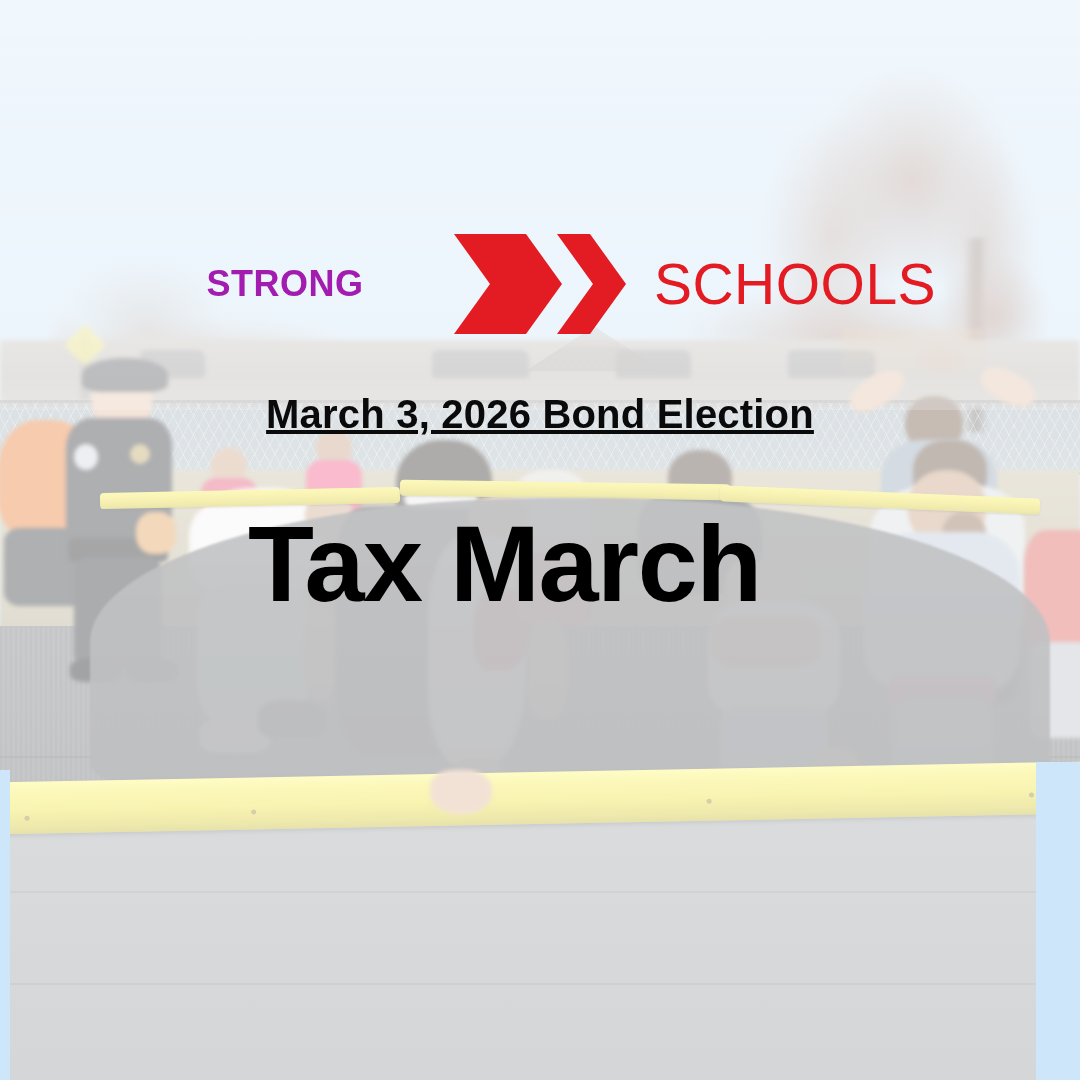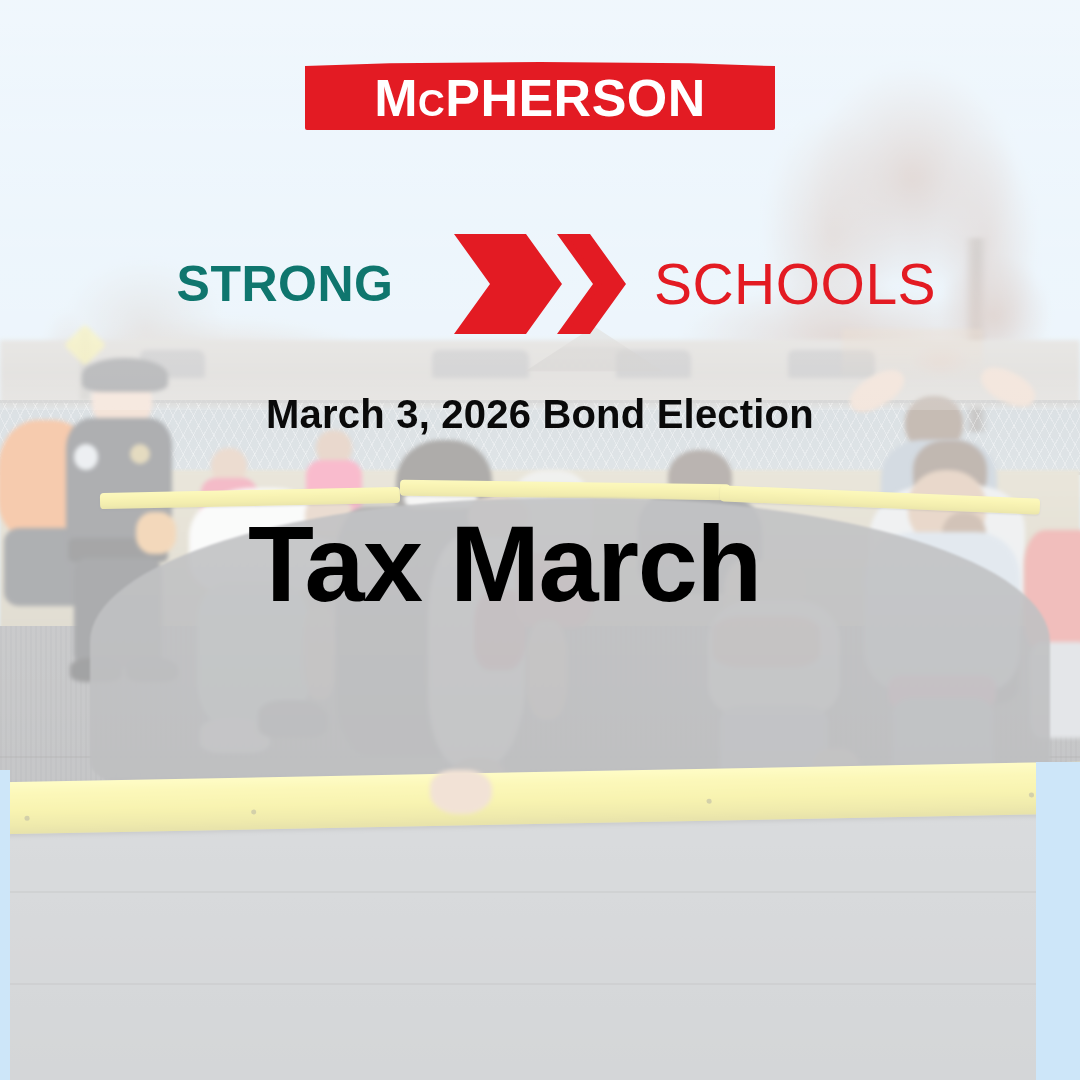--- a/index.html
+++ b/index.html
@@ -231,23 +231,23 @@
   
   .tagline {
     position: absolute; left: 50%; transform: translateX(-50%);
     top: 230px;
     width: 900px;
     display: flex; align-items: center; justify-content: center;
     gap: 0;
   }
   .tag-col { text-align: center; width: 330px; }
   .tag-top {
-    color: #0f766e;
+    color: #a21caf;
     font-weight: 800;
-    font-size: 50px;
+    font-size: 36px;
     line-height: .96;
     letter-spacing: .5px;
     font-family: "Liberation Sans", sans-serif;
   }
   .tag-bot {
     color: #e31b23;
     font-weight: 400;
     font-size: 57px;
     line-height: 1.0;
     letter-spacing: .5px;
@@ -262,20 +262,21 @@
   
   .date-line {
     position: absolute; left: 50%; transform: translateX(-50%);
     top: 392px;
     color: #0a0a0a;
     font-weight: 800;
     font-size: 40px;
     letter-spacing: .2px;
     white-space: nowrap;
     font-family: "Liberation Sans", sans-serif;
+    text-decoration: underline;
   }
 
   
   .headline {
     position: absolute; left: 248px;
     top: 510px;
     color: #000000;
     font-weight: 700;
     font-size: 108px;
     line-height: 1;
@@ -444,23 +445,20 @@
     <div class="panel-blue" style="left:0;width:10px;top:770px;height:310px"></div>
     <div class="panel-blue" style="right:0;width:44px;top:762px;height:318px"></div>
 
     <div class="wash"></div>
     <div class="wash-top"></div>
   </div>
 
   <div class="content">
 
     <div class="logo-wrap">
-      <div class="logo-banner">
-        <div class="logo-word"><span>M</span><span class="sm">C</span><span>PHERSON</span></div>
-      </div>
     </div>
 
     <div class="tagline">
       <div class="tag-col">
         <div class="tag-top">STRONG</div>
       </div>
 
       <div class="chev-wrap">
         <svg width="180" height="108" viewBox="0 0 180 108" aria-hidden="true">
           <path d="M4 4 H76 L112 54 L76 104 H4 L40 54 Z" fill="#e31b23"></path>

